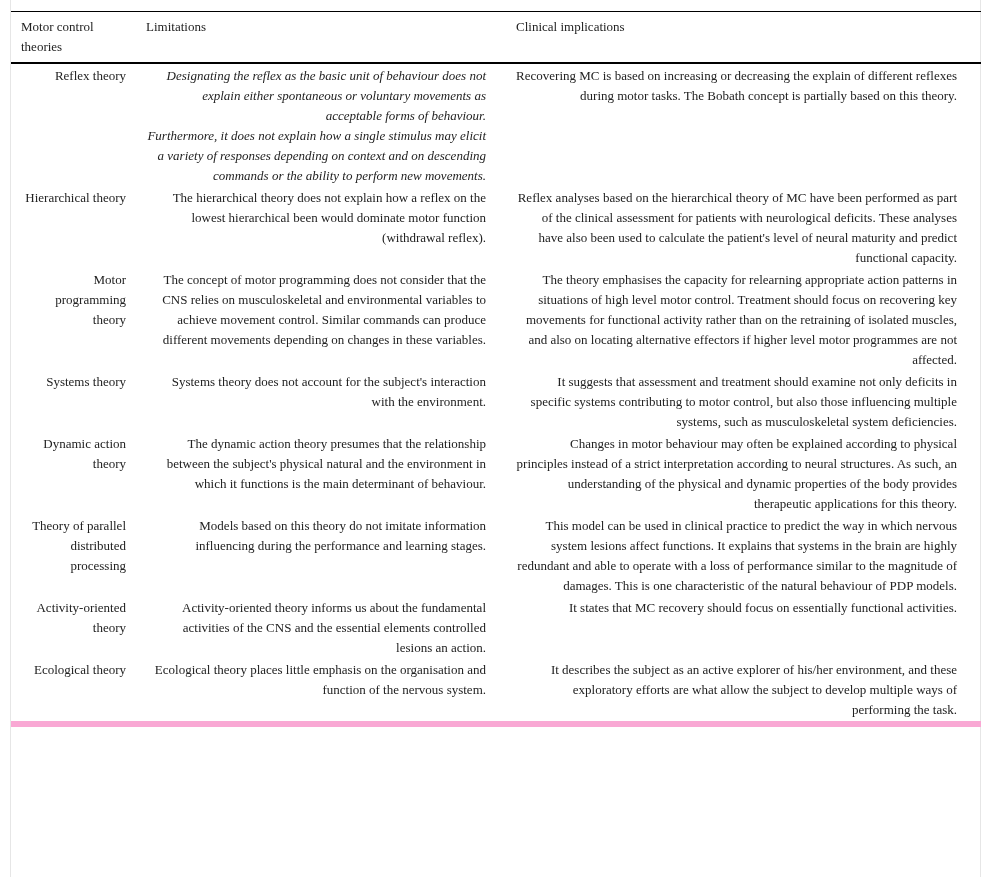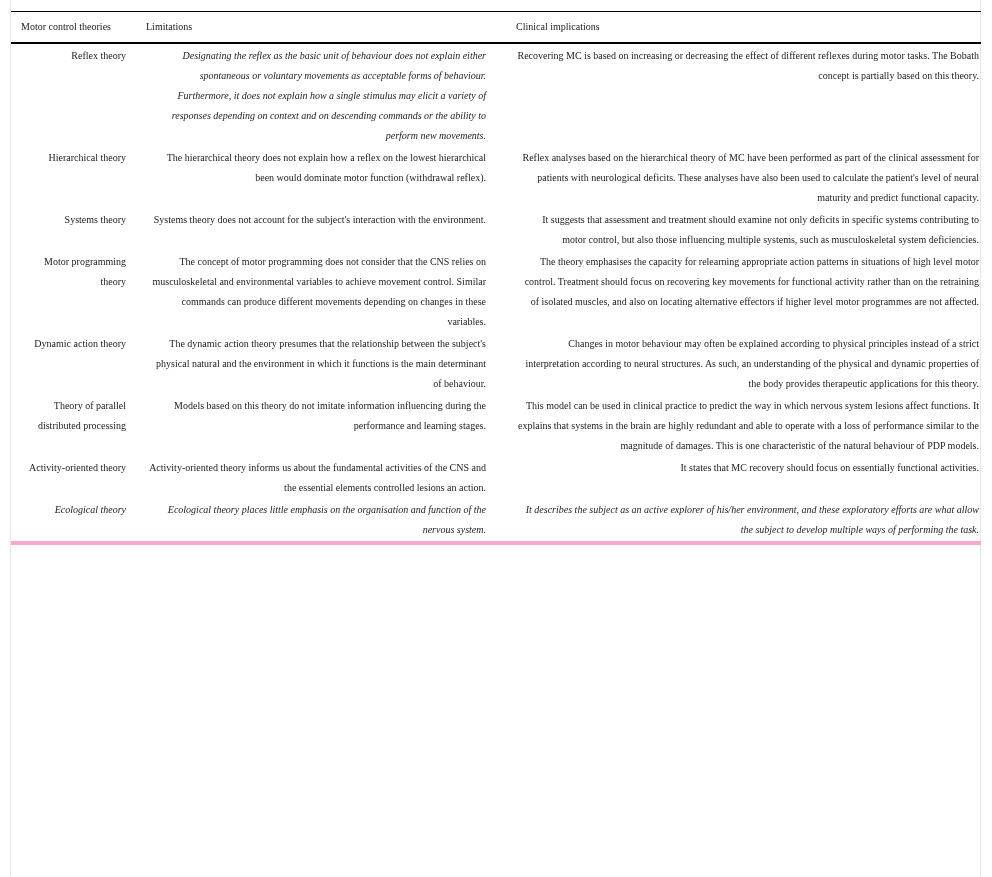--- a/index.html
+++ b/index.html
@@ -5,29 +5,29 @@
     html, body { margin: 0; padding: 0; background: #ffffff; }
     body { width: 992px; height: 877px; position: relative; overflow: hidden; }
     .frame {
       position: absolute; left: 10px; top: 0; width: 971px; height: 877px;
       border-left: 1px solid #e6e6e6; border-right: 1px solid #e6e6e6;
       box-sizing: border-box;
     }
     table {
       position: absolute; left: 11px; top: 11px; width: 970px;
       border-collapse: collapse;
-      font-family: "Liberation Serif", serif; font-size: 10px; line-height: 20px; color: #222;
+      font-family: "Liberation Serif", serif; font-size: 13px; line-height: 20px; color: #222;
     }
     thead tr { border-top: 1px solid #000; border-bottom: 2px solid #000; }
-    tbody tr:last-child { border-bottom: 4px solid #f9a8d4; font-style: italic; }
+    tbody tr:last-child { border-bottom: 6px solid #f9a8d4; }
     th { font-weight: normal; text-align: left; vertical-align: top; padding: 5px 10px 5px 10px; }
     td { vertical-align: top; padding: 1px 10px 1px 10px; text-align: right; }
     th.c1, td.c1 { width: 105px; }
     th.c2, td.c2 { width: 340px; padding-right: 20px; }
-    th.c3, td.c3 { padding-right: 2px; }
+    th.c3, td.c3 { padding-right: 24px; }
     tbody tr:first-child td { padding-top: 2px; }
     .pl { white-space: pre-line; font-style: italic; }
   </style>
 </head>
 <body>
 
 <div class="frame"></div>
 
 <table>
   <thead>
@@ -35,36 +35,36 @@
       <th class="c1">Motor control theories</th>
       <th class="c2">Limitations</th>
       <th class="c3">Clinical implications</th>
     </tr>
   </thead>
   <tbody>
     <tr>
       <td class="c1">Reflex theory</td>
       <td class="c2 pl">Designating the reflex as the basic unit of behaviour does not explain either spontaneous or voluntary movements as acceptable forms of behaviour.
 Furthermore, it does not explain how a single stimulus may elicit a variety of responses depending on context and on descending commands or the ability to perform new movements.</td>
-      <td class="c3">Recovering MC is based on increasing or decreasing the effect of different reflexes during motor tasks. The Bobath concept is partially based on this theory.</td>
+      <td class="c3">Recovering MC is based on increasing or decreasing the explain of different reflexes during motor tasks. The Bobath concept is partially based on this theory.</td>
     </tr>
     <tr>
       <td class="c1">Hierarchical theory</td>
       <td class="c2">The hierarchical theory does not explain how a reflex on the lowest hierarchical been would dominate motor function (withdrawal reflex).</td>
       <td class="c3">Reflex analyses based on the hierarchical theory of MC have been performed as part of the clinical assessment for patients with neurological deficits. These analyses have also been used to calculate the patient's level of neural maturity and predict functional capacity.</td>
     </tr>
     <tr>
+      <td class="c1">Motor programming theory</td>
+      <td class="c2">The concept of motor programming does not consider that the CNS relies on musculoskeletal and environmental variables to achieve movement control. Similar commands can produce different movements depending on changes in these variables.</td>
+      <td class="c3">The theory emphasises the capacity for relearning appropriate action patterns in situations of high level motor control. Treatment should focus on recovering key movements for functional activity rather than on the retraining of isolated muscles, and also on locating alternative effectors if higher level motor programmes are not affected.</td>
+    </tr>
+    <tr>
       <td class="c1">Systems theory</td>
       <td class="c2">Systems theory does not account for the subject's interaction with the environment.</td>
       <td class="c3">It suggests that assessment and treatment should examine not only deficits in specific systems contributing to motor control, but also those influencing multiple systems, such as musculoskeletal system deficiencies.</td>
-    </tr>
-    <tr>
-      <td class="c1">Motor programming theory</td>
-      <td class="c2">The concept of motor programming does not consider that the CNS relies on musculoskeletal and environmental variables to achieve movement control. Similar commands can produce different movements depending on changes in these variables.</td>
-      <td class="c3">The theory emphasises the capacity for relearning appropriate action patterns in situations of high level motor control. Treatment should focus on recovering key movements for functional activity rather than on the retraining of isolated muscles, and also on locating alternative effectors if higher level motor programmes are not affected.</td>
     </tr>
     <tr>
       <td class="c1">Dynamic action theory</td>
       <td class="c2">The dynamic action theory presumes that the relationship between the subject's physical natural and the environment in which it functions is the main determinant of behaviour.</td>
       <td class="c3">Changes in motor behaviour may often be explained according to physical principles instead of a strict interpretation according to neural structures. As such, an understanding of the physical and dynamic properties of the body provides therapeutic applications for this theory.</td>
     </tr>
     <tr>
       <td class="c1">Theory of parallel distributed processing</td>
       <td class="c2">Models based on this theory do not imitate information influencing during the performance and learning stages.</td>
       <td class="c3">This model can be used in clinical practice to predict the way in which nervous system lesions affect functions. It explains that systems in the brain are highly redundant and able to operate with a loss of performance similar to the magnitude of damages. This is one characteristic of the natural behaviour of PDP models.</td>

